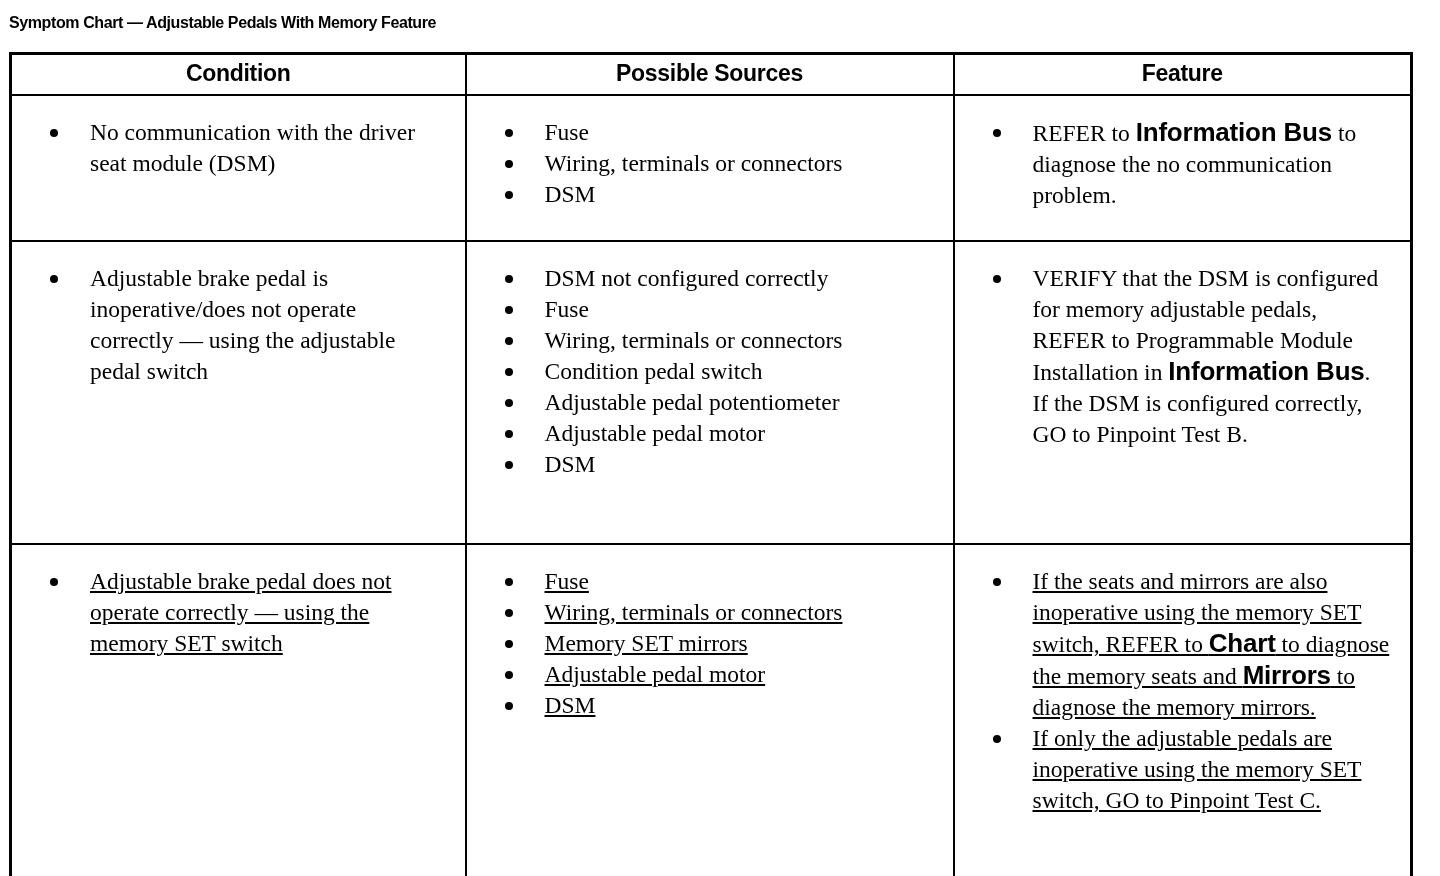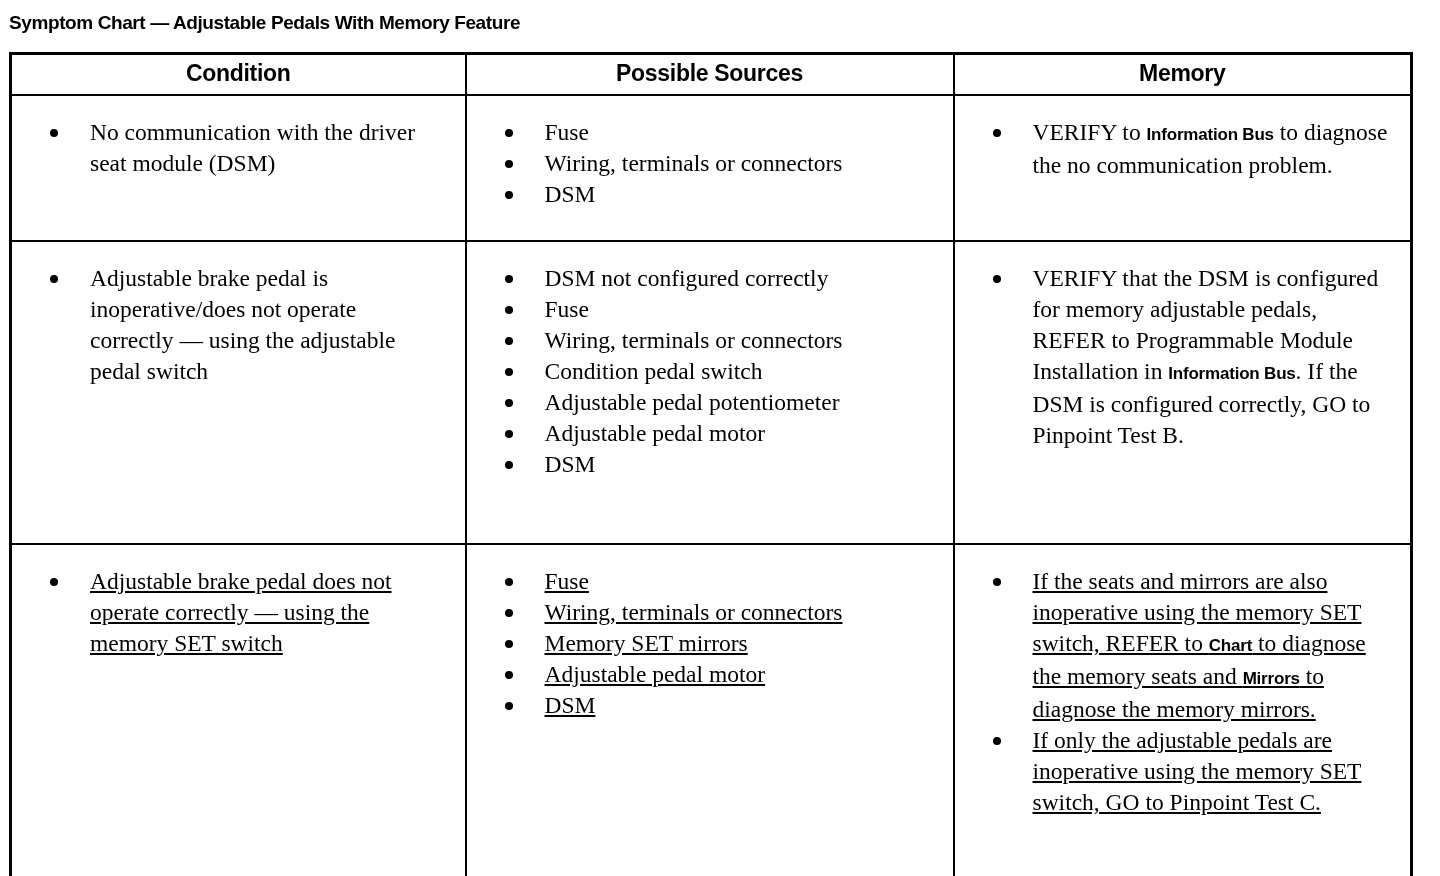--- a/index.html
+++ b/index.html
@@ -21,21 +21,21 @@
     height: 876px;
   }
 
   
   .chart-title {
     position: absolute;
     left: 9px;
     top: 8px;
     font-family: "Liberation Sans", "DejaVu Sans", sans-serif;
     font-weight: bold;
-    font-size: 19px;
+    font-size: 16px;
     letter-spacing: -0.4px;
     white-space: nowrap;
     line-height: 30px;
   }
 
   
   .symptom-table {
     position: absolute;
     left: 9px;
     top: 52px;
@@ -115,21 +115,21 @@
   }
 
   .li-text {
     display: block;
   }
 
   
   .xref {
     font-family: "Liberation Sans", "DejaVu Sans", sans-serif;
     font-weight: bold;
-    font-size: 17px;
+    font-size: 26px;
     letter-spacing: -0.2px;
   }
 
   
   tr.row-1 td { height: 120px; }
   tr.row-2 td { height: 277px; }
   tr.row-3 td { height: 335px; text-decoration: underline; }
 </style>
 </head>
 <body>
@@ -141,21 +141,21 @@
   <table class="symptom-table">
     <colgroup>
       <col class="c-condition">
       <col class="c-sources">
       <col class="c-action">
     </colgroup>
     <thead>
       <tr>
         <th>Condition</th>
         <th>Possible Sources</th>
-        <th>Memory</th>
+        <th>Feature</th>
       </tr>
     </thead>
     <tbody>
       <tr class="row-1">
         <td>
           <div class="cell-inner">
             <ul class="bullets">
                 <li>
                   <span class="bullet-dot"></span>
                   <span class="li-text">No communication with the driver seat module (DSM)</span>
@@ -179,21 +179,21 @@
                   <span class="li-text">DSM</span>
                 </li>
               </ul>
           </div>
         </td>
         <td>
           <div class="cell-inner">
             <ul class="bullets">
                 <li>
                   <span class="bullet-dot"></span>
-                  <span class="li-text"><span>VERIFY to </span><span class="xref">Information Bus</span><span> to diagnose the no communication problem.</span></span>
+                  <span class="li-text"><span>REFER to </span><span class="xref">Information Bus</span><span> to diagnose the no communication problem.</span></span>
                 </li>
               </ul>
           </div>
         </td>
       </tr>
       <tr class="row-2">
         <td>
           <div class="cell-inner">
             <ul class="bullets">
                 <li>

